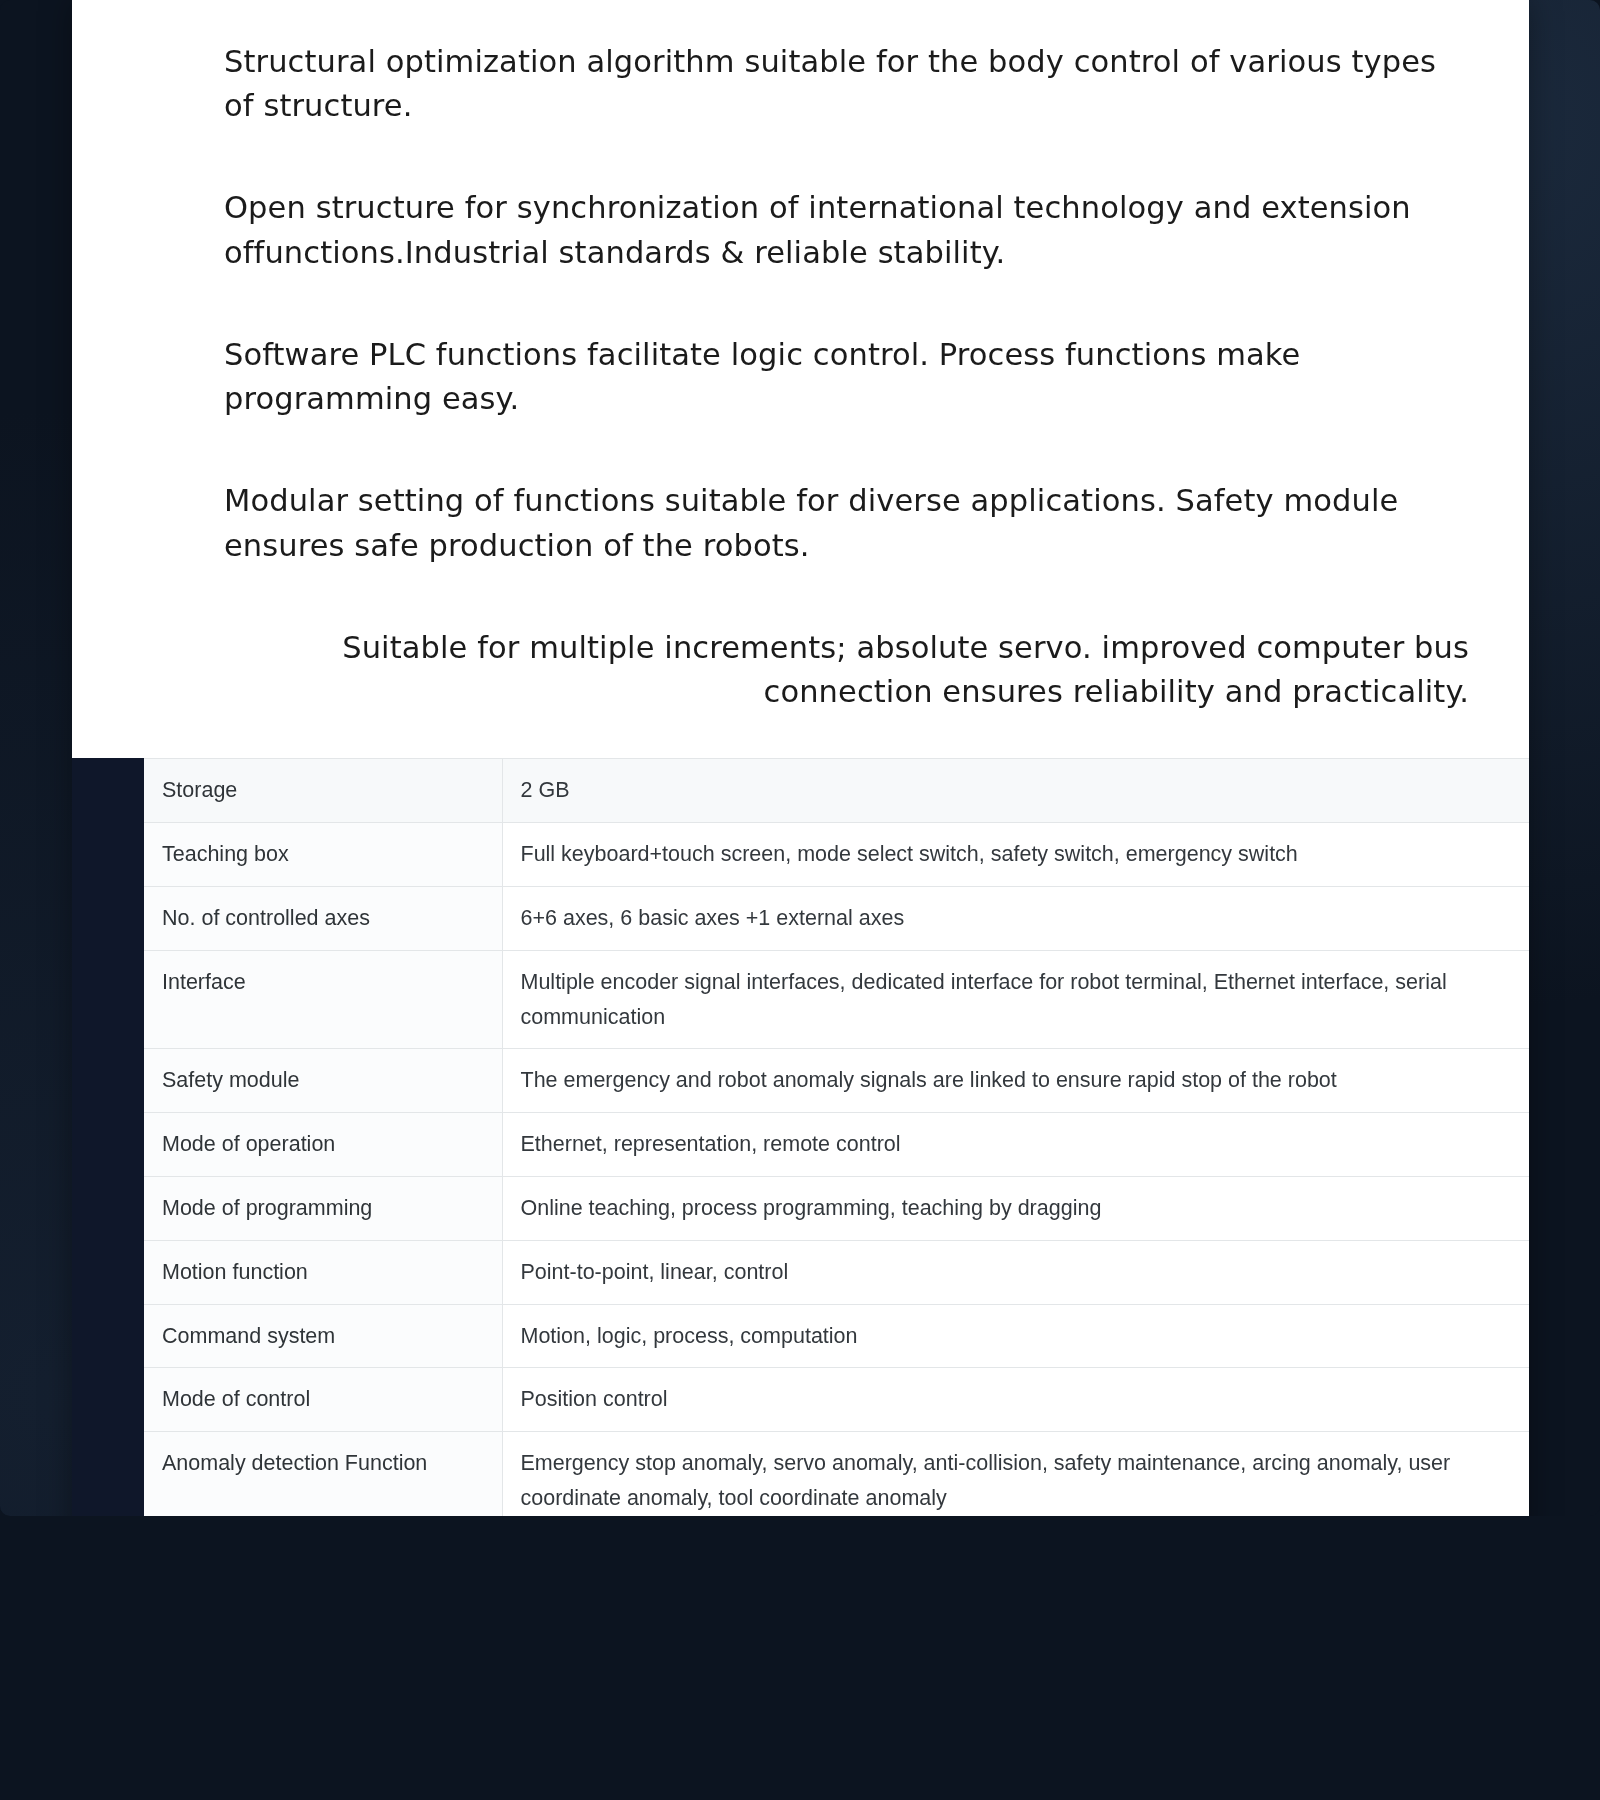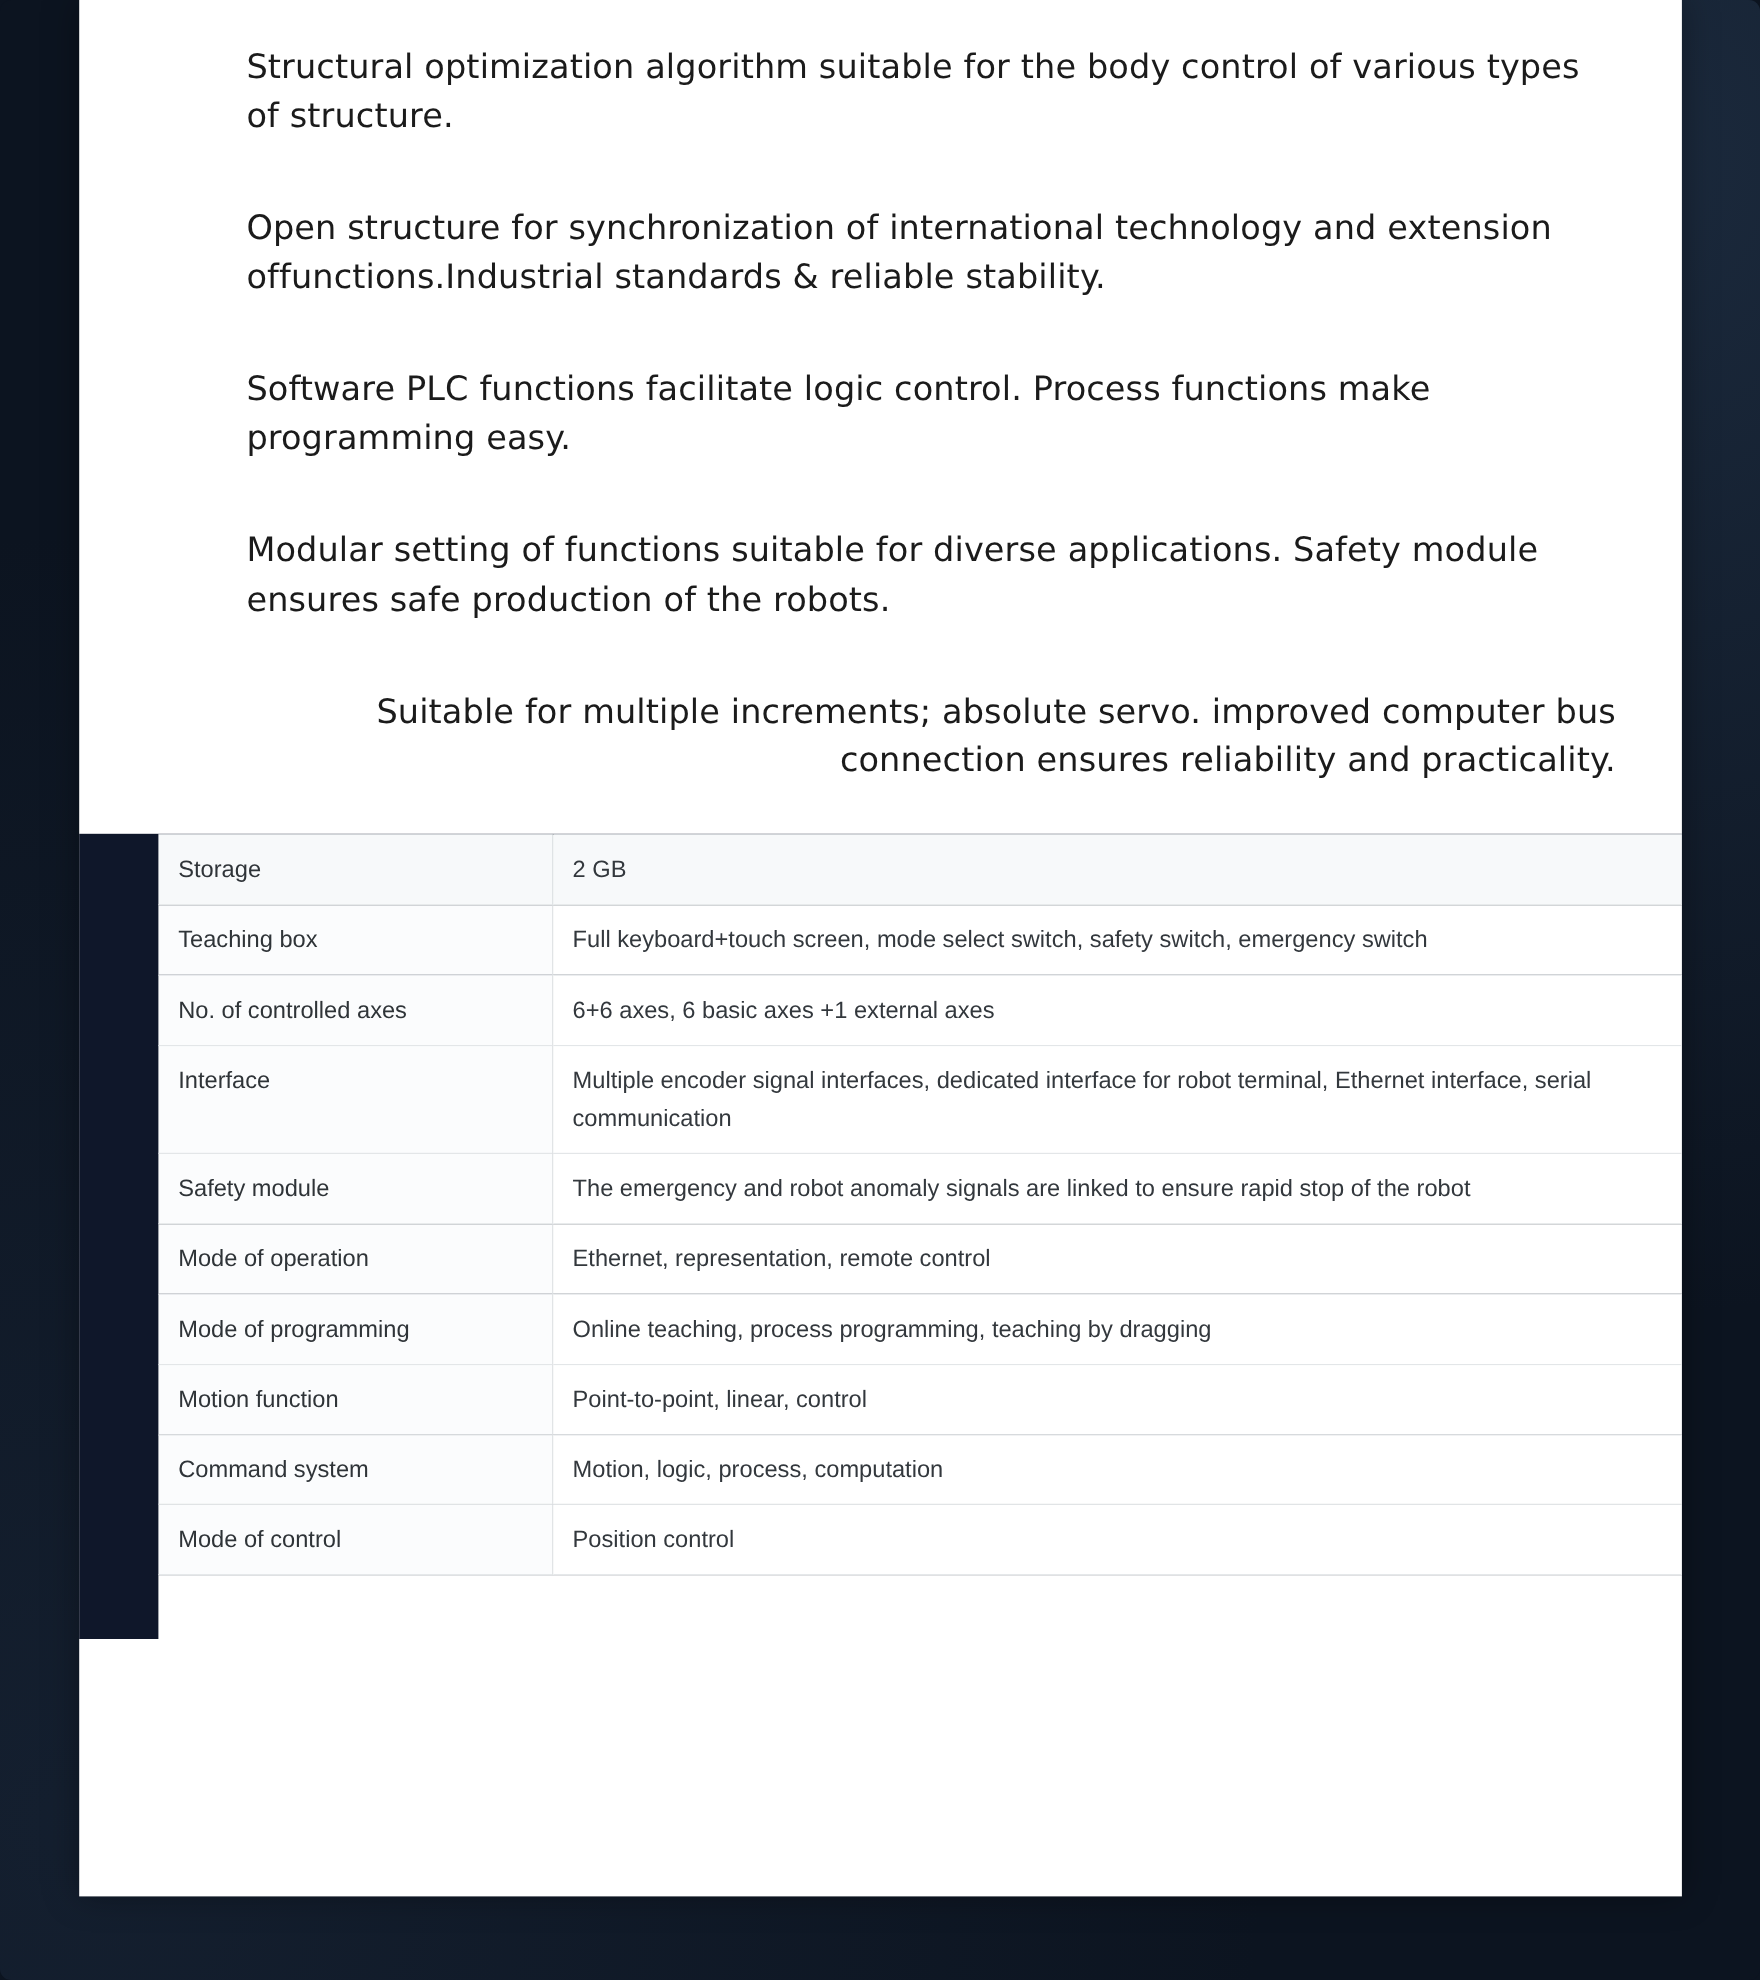--- a/index.html
+++ b/index.html
@@ -7,21 +7,21 @@
     margin: 0;
     padding: 0;
     width: 1600px;
     height: 1800px;
     background: #0c1420;
     font-family: "Liberation Sans", sans-serif;
   }
   #page {
     position: relative;
     width: 1600px;
-    height: 1800px;
+    height: 1516px;
     background: #0c1420;
     overflow: hidden;
     border-radius: 10px;
   }
   
   #page::before {
     content: "";
     position: absolute;
     inset: 0;
     background:
@@ -142,19 +142,23 @@
             <td class="v">Point-to-point, linear, control</td>
           </tr>
           <tr>
             <td class="k">Command system</td>
             <td class="v">Motion, logic, process, computation</td>
           </tr>
           <tr>
             <td class="k">Mode of control</td>
             <td class="v">Position control</td>
           </tr>
+          <tr>
+            <td class="k">Anomaly detection Function</td>
+            <td class="v">Emergency stop anomaly, servo anomaly, anti-collision, safety maintenance, arcing anomaly, user coordinate anomaly, tool coordinate anomaly</td>
+          </tr>
         </tbody>
       </table>
       <div class="table-tail"></div>
     </div>
 
   </div>
 </div>
 
 </body></html>

